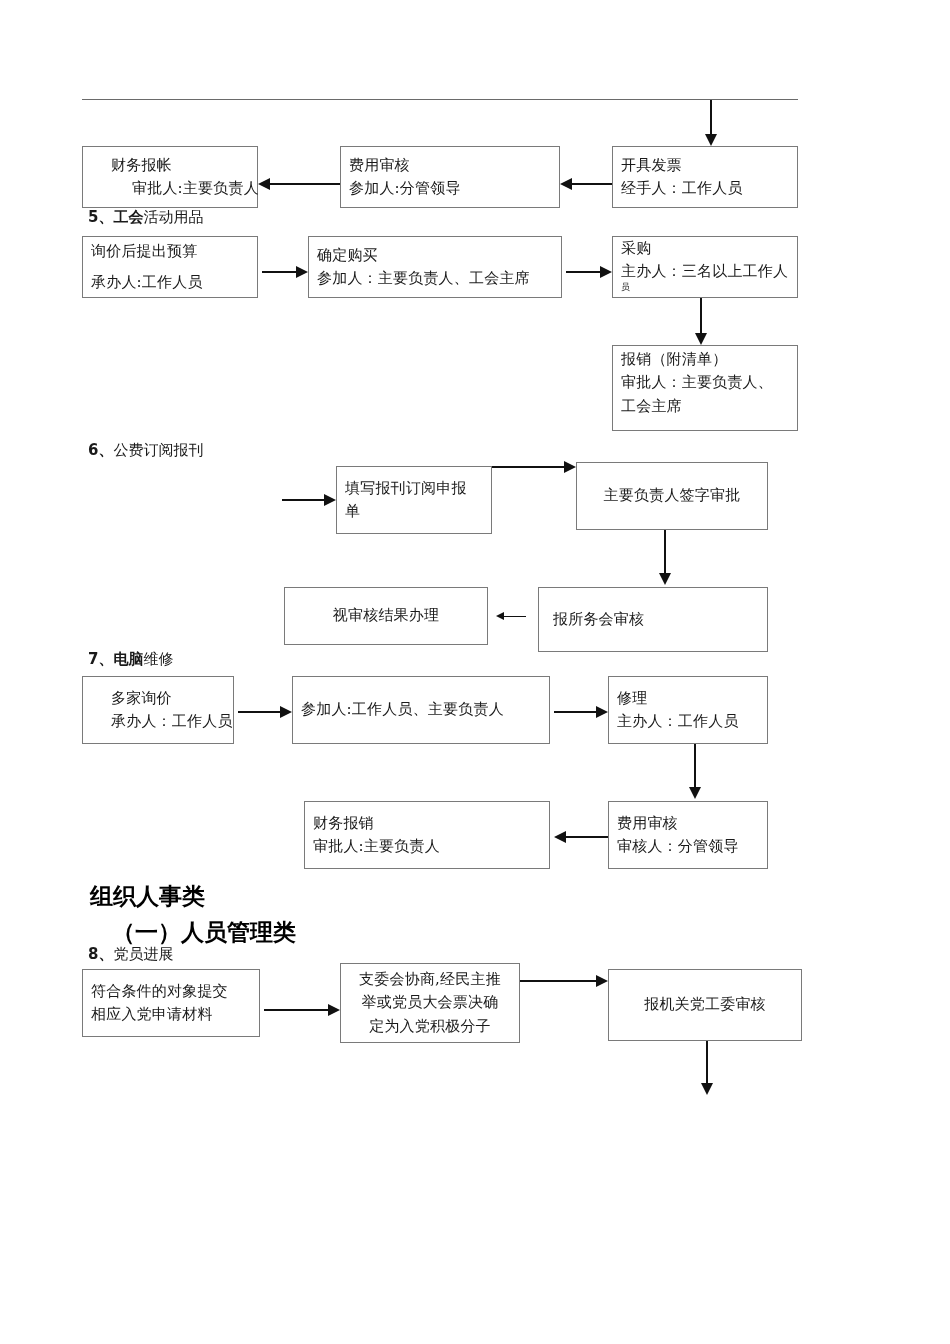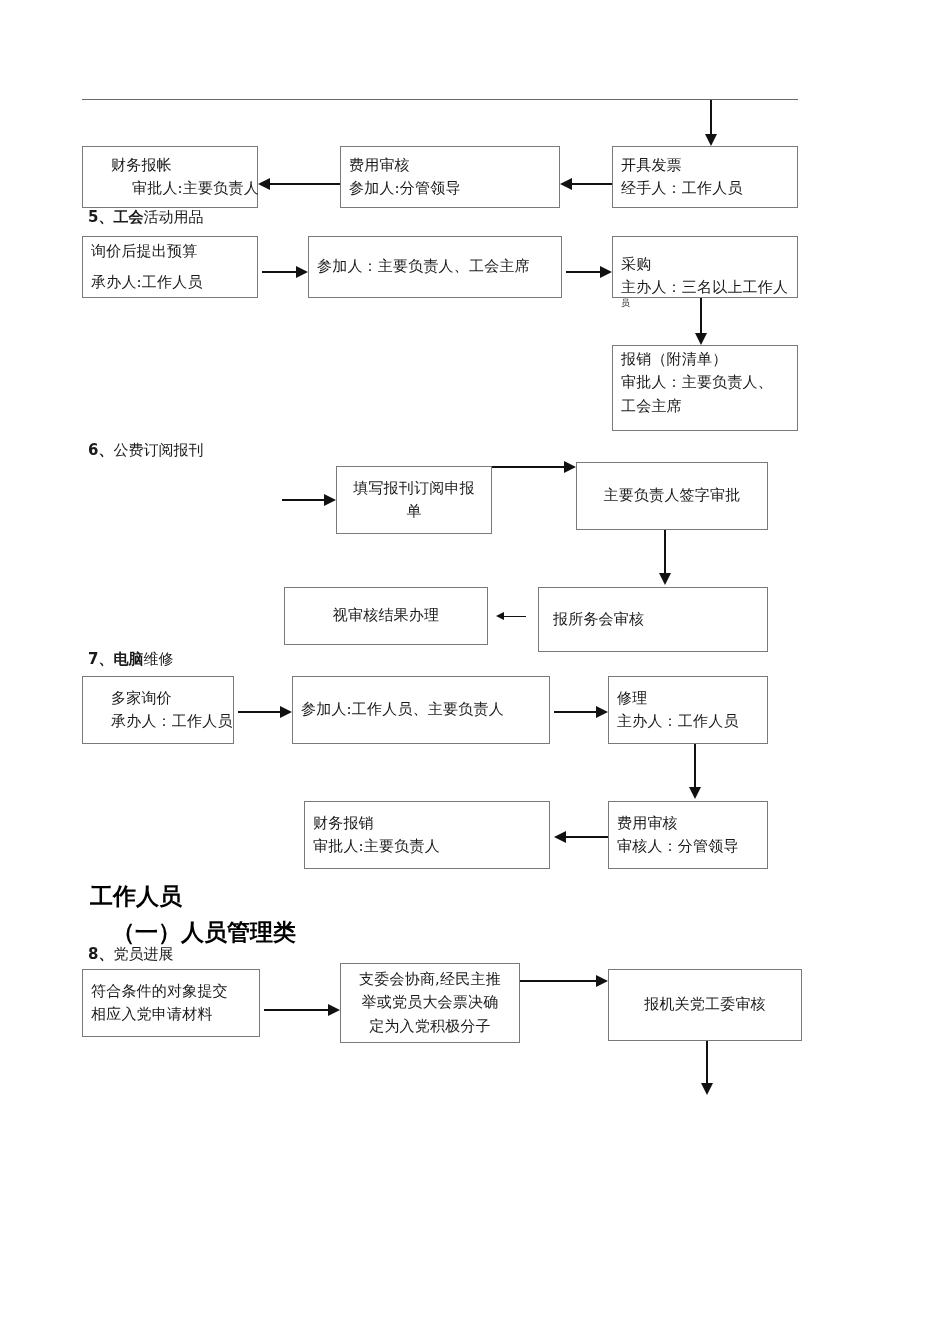--- a/index.html
+++ b/index.html
@@ -160,24 +160,25 @@
   <div class="seclabel" style="left:88px; top:208px;">
     <span class="num">5、</span><span class="strong">工会</span><span class="norm">活动用品</span>
   </div>
 
   <div class="box vcenter" style="left:82px; top:236px; width:176px; height:62px;gap:8px;">
     <span class="ln">询价后提出预算</span>
     <span class="ln">承办人:工作人员</span>
   </div>
 
   <div class="box vcenter" style="left:308px; top:236px; width:254px; height:62px;">
+    <span class="ln">确定购买</span>
     <span class="ln">参加人：主要负责人、工会主席</span>
   </div>
 
-  <div class="box" style="left:612px; top:236px; width:186px; height:62px; padding-top:16px;">
+  <div class="box" style="left:612px; top:236px; width:186px; height:62px; padding-top:0;">
     <span class="ln">采购</span>
     <span class="ln">主办人：三名以上工作人</span>
     <span class="ln" style="font-size:9px; line-height:0.8;">员</span>
   </div>
 
   <div class="line-h" style="left:262px; top:271px; width:34px;"></div>
   <div class="arrow right" style="left:296px; top:266px;"></div>
 
   <div class="line-h" style="left:566px; top:271px; width:34px;"></div>
   <div class="arrow right" style="left:600px; top:266px;"></div>
@@ -189,21 +190,21 @@
     <span class="ln">报销（附清单）</span>
     <span class="ln">审批人：主要负责人、</span>
     <span class="ln">工会主席</span>
   </div>
 
   <div class="seclabel" style="left:88px; top:441px;">
     <span class="num">6、</span><span class="norm">公费订阅报刊</span>
   </div>
 
 
-  <div class="box vcenter" style="left:336px; top:466px; width:156px; height:68px;text-align:center;">
+  <div class="box vcenter" style="left:336px; top:466px; width:156px; height:68px;">
     <span class="ln">填写报刊订阅申报</span>
     <span class="ln">单</span>
   </div>
 
   <div class="box center" style="left:576px; top:462px; width:192px; height:68px;">
     <span class="ln">主要负责人签字审批</span>
   </div>
 
   <div class="line-h" style="left:282px; top:499px; width:42px;"></div>
   <div class="arrow right" style="left:324px; top:494px;"></div>
@@ -258,21 +259,21 @@
   </div>
 
   <div class="box vcenter" style="left:304px; top:801px; width:246px; height:68px;">
     <span class="ln">财务报销</span>
     <span class="ln">审批人:主要负责人</span>
   </div>
 
   <div class="line-h" style="left:566px; top:836px; width:42px;"></div>
   <div class="arrow left" style="left:554px; top:831px;"></div>
 
-  <div class="heading1" style="left:90px; top:881px;">工作人员</div>
+  <div class="heading1" style="left:90px; top:881px;">组织人事类</div>
   <div class="heading2" style="left:112px; top:917px;">（一）人员管理类</div>
 
   <div class="seclabel" style="left:88px; top:945px;">
     <span class="num">8、</span><span class="norm">党员进展</span>
   </div>
 
   <div class="box vcenter" style="left:82px; top:969px; width:178px; height:68px;">
     <span class="ln">符合条件的对象提交</span>
     <span class="ln">相应入党申请材料</span>
   </div>

